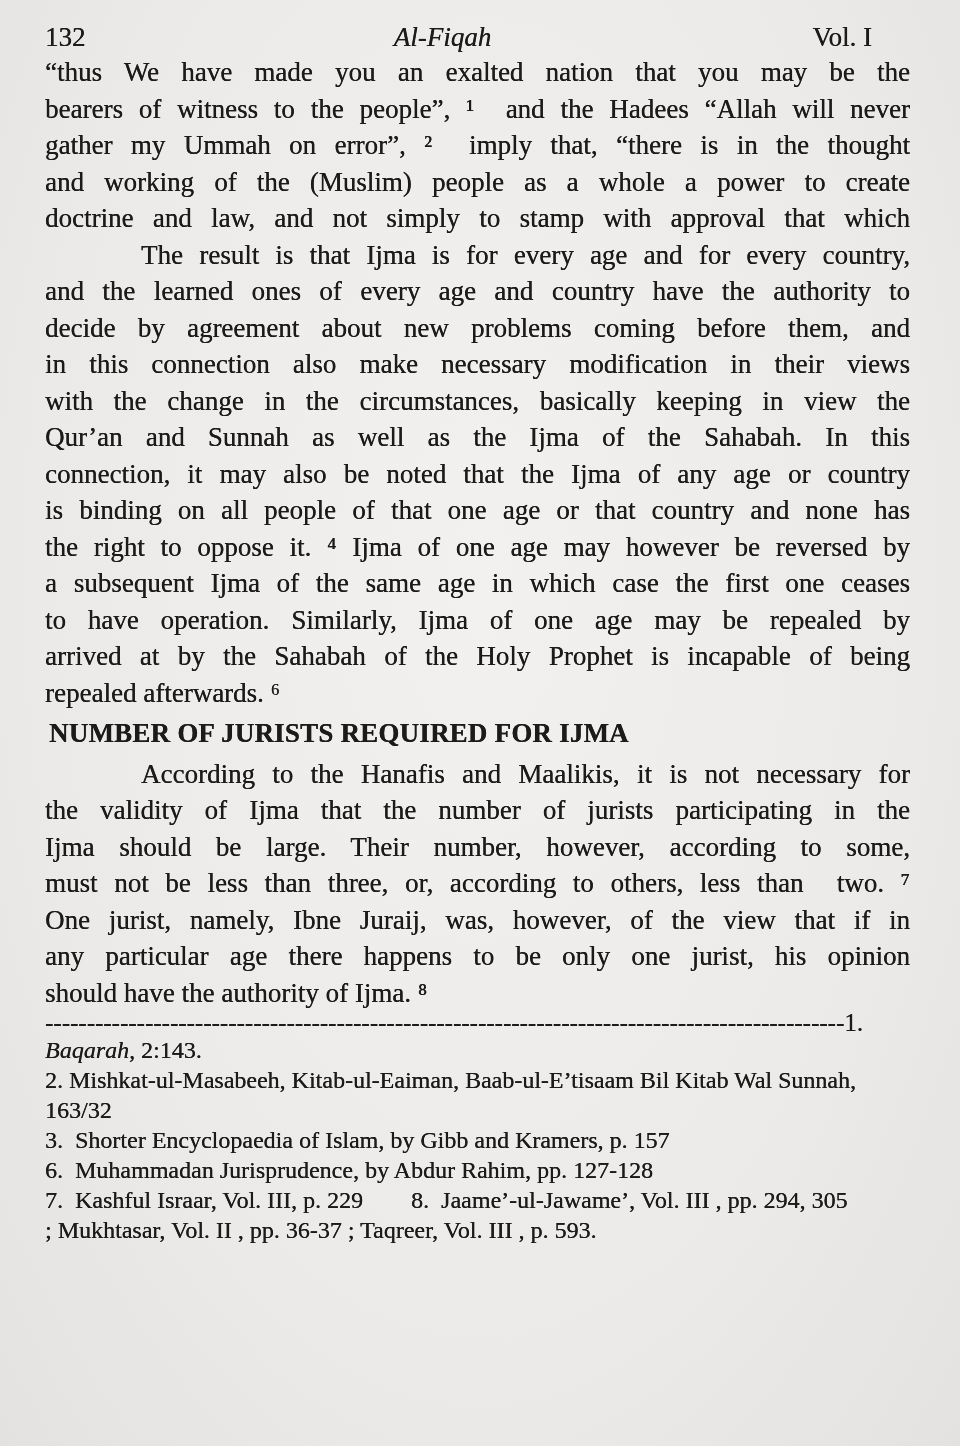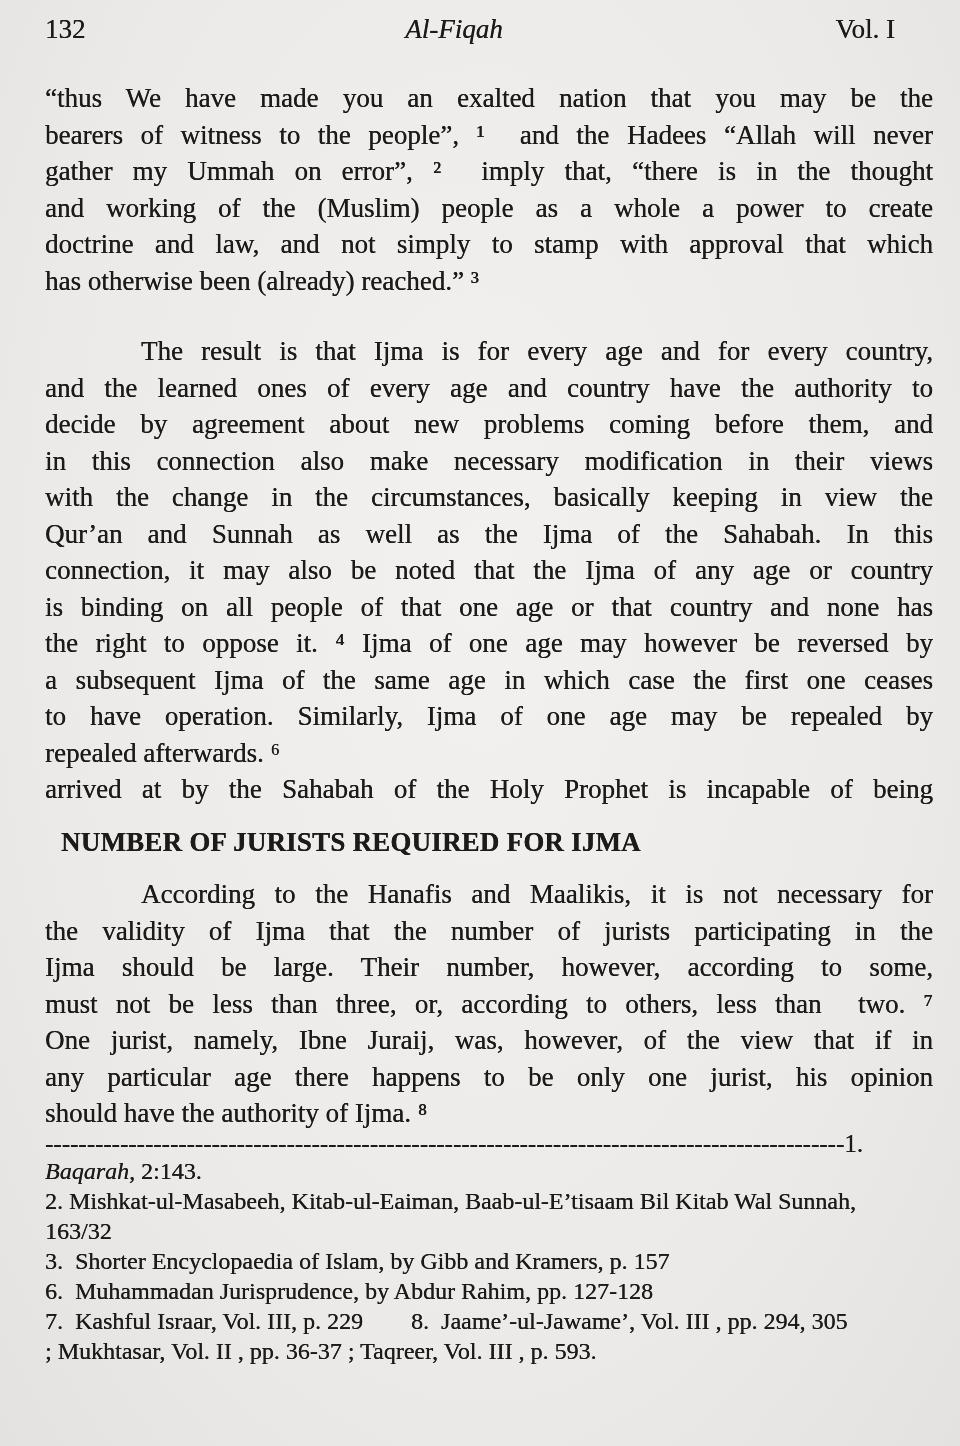--- a/index.html
+++ b/index.html
@@ -5,36 +5,36 @@
   html, body { margin: 0; padding: 0; }
   body {
     width: 960px;
     height: 1446px;
     overflow: hidden;
     background: radial-gradient(ellipse at 50% 40%, #f2f1ef 0%, #eceae8 65%, #e3e2e0 100%);
     color: #1c1b19;
     font-family: "Liberation Serif", "DejaVu Serif", serif;
     text-shadow: 0.25px 0 0 currentColor;
   }
-  .page { padding: 12px 27px 0 45px; }
+  .page { padding: 12px 50px 0 45px; }
 
   
   .hdr {
     display: grid;
     grid-template-columns: 1fr auto 1fr;
     align-items: baseline;
     font-size: 27px;
     line-height: 34px;
   }
   .hdr .title { font-style: italic; transform: translateX(-35px); }
-  .hdr .vol { justify-self: end; padding-right: 38px; }
+  .hdr .vol { justify-self: end; padding-right: 38px; margin-top: 8px; }
 
   
   .para { margin: 0; }
-  .para.gap { margin-top: 34px; }
+  .para.gap { }
   .ln {
     font-size: 27px;
     line-height: 36.5px;
     white-space: normal;
     overflow: hidden;
   }
   .jl { text-align: justify; text-align-last: justify; text-justify: inter-word; }
   .ll { text-align: left; text-align-last: left; }
   .ind { text-indent: 96px; }
 
@@ -70,40 +70,39 @@
     <span class="title">Al-Fiqah</span>
     <span class="vol">Vol. I</span>
   </div>
 
   <section class="para gap">
     <div class="ln jl">“thus We have made you an exalted nation that you may be the</div>
     <div class="ln jl">bearers of witness to the people”, ¹&nbsp; and the Hadees “Allah will never</div>
     <div class="ln jl">gather my Ummah on error”, ²&nbsp; imply that, “there is in the thought</div>
     <div class="ln jl">and working of the (Muslim) people as a whole a power to create</div>
     <div class="ln jl">doctrine and law, and not simply to stamp with approval that which</div>
-    <div class="ln ll">has otherwise been (already) reached.” ³</div>
   </section>
 
   <section class="para gap">
     <div class="ln jl ind">The result is that Ijma is for every age and for every country,</div>
     <div class="ln jl">and the learned ones of every age and country have the authority to</div>
     <div class="ln jl">decide by agreement about new problems coming before them, and</div>
     <div class="ln jl">in this connection also make necessary modification in their views</div>
     <div class="ln jl">with the change in the circumstances, basically keeping in view the</div>
     <div class="ln jl">Qur’an and Sunnah as well as the Ijma of the Sahabah. In this</div>
     <div class="ln jl">connection, it may also be noted that the Ijma of any age or country</div>
     <div class="ln jl">is binding on all people of that one age or that country and none has</div>
     <div class="ln jl">the right to oppose it. ⁴ Ijma of one age may however be reversed by</div>
     <div class="ln jl">a subsequent Ijma of the same age in which case the first one ceases</div>
     <div class="ln jl">to have operation. Similarly, Ijma of one age may be repealed by</div>
+    <div class="ln jl">arrived at by the Sahabah of the Holy Prophet is incapable of being</div>
     <div class="ln ll">repealed afterwards. ⁶</div>
-    <div class="ln jl">arrived at by the Sahabah of the Holy Prophet is incapable of being</div>
   </section>
 
-  <h2 class="heading" style="margin:16px;">NUMBER OF JURISTS REQUIRED FOR IJMA</h2>
+  <h2 class="heading" style="margin:4px;">NUMBER OF JURISTS REQUIRED FOR IJMA</h2>
 
   <section class="para">
     <div class="ln jl ind">According to the Hanafis and Maalikis, it is not necessary for</div>
     <div class="ln jl">the validity of Ijma that the number of jurists participating in the</div>
     <div class="ln jl">Ijma should be large. Their number, however, according to some,</div>
     <div class="ln jl">must not be less than three, or, according to others, less than&nbsp; two. ⁷</div>
     <div class="ln jl">One jurist, namely, Ibne Juraij, was, however, of the view that if in</div>
     <div class="ln jl">any particular age there happens to be only one jurist, his opinion</div>
     <div class="ln ll">should have the authority of Ijma. ⁸</div>
   </section>

